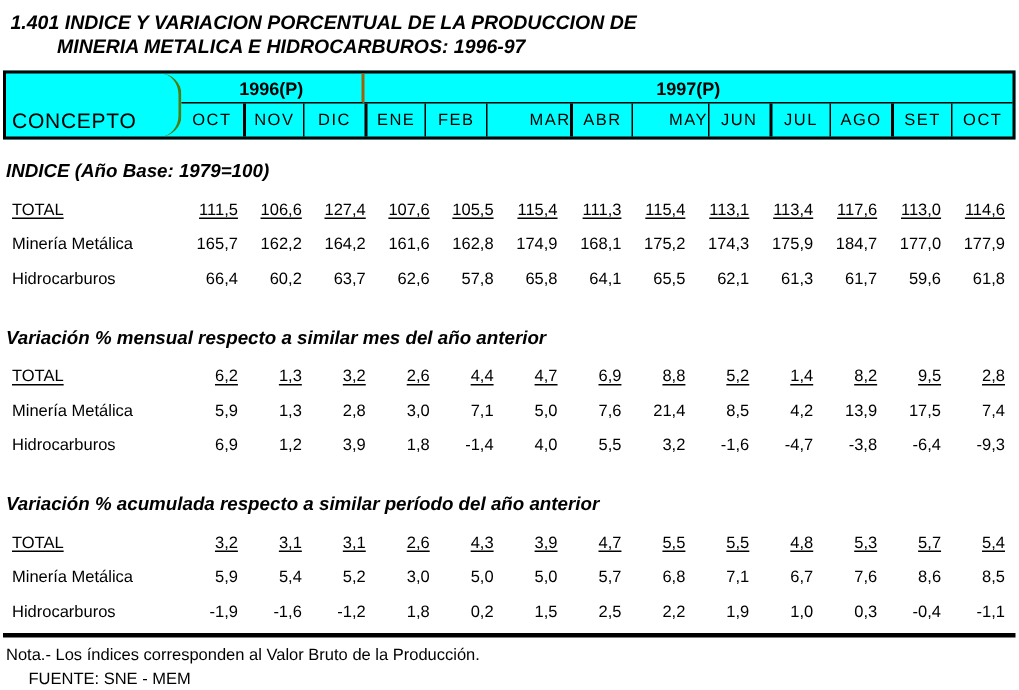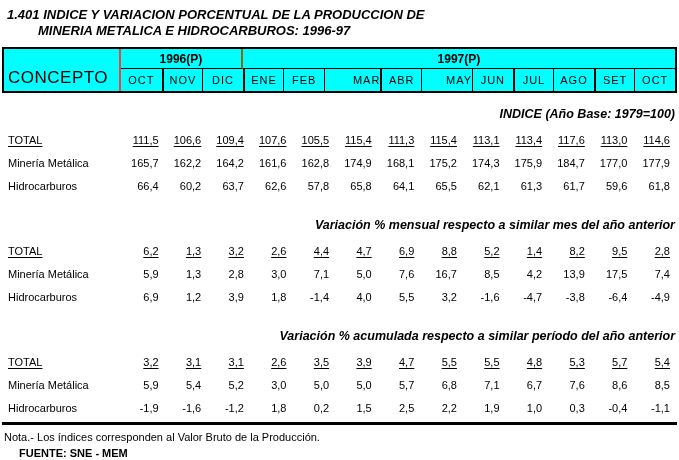--- a/index.html
+++ b/index.html
@@ -12,55 +12,55 @@
   .title .line2{margin-left:31px;}
   
   .table{margin:8px 2px 0 2px;width:675px;box-sizing:border-box;}
   .thead{
     display:grid;box-sizing:border-box;
     grid-template-columns:117px repeat(13,1fr);
     grid-template-rows:20px 22px;
     border:2px solid #000;background:var(--hdr-bg,#00ffff);
   }
   .cell-concepto{
-    grid-area:1/1/3/2;border-right:2px solid #ef4444;
+    grid-area:1/1/3/2;border-right:2px solid #4d7c0f;
     display:flex;align-items:flex-end;padding:0 3px 3px 4px;
-    font-size:17px;letter-spacing:0.5px;
+    font-size:14px;letter-spacing:0.5px;border-radius:14px;
   }
   .gcell{
     display:flex;align-items:center;justify-content:center;
     font-weight:bold;font-size:12px;border-bottom:1px solid #000;
   }
   .g1996{grid-area:1/2/2/5;border-right:2px solid #a16207;}
   .g1997{grid-area:1/5/2/15;}
   .mcell{
     display:flex;align-items:center;justify-content:center;
     font-size:11px;letter-spacing:1px;border-left:1px solid #000;
   }
   .mcell.first{border-left:none;}
   .mcell.thick{border-left-width:2px;}
   
   .tbody{padding:0 2px;font-size:11px;}
   .section{margin-top:20px;}
   .section.first{margin-top:13px;}
   .sec-heading{
-    text-align:right;font-weight:bold;font-style:italic;font-size:12.5px;
+    text-align:left;font-weight:bold;font-style:italic;font-size:12.5px;
     margin-bottom:6px;height:16px;line-height:16px;
   }
   .drow{
     display:grid;grid-template-columns:117px repeat(13,1fr);
     height:23px;align-items:center;
   }
   .rlabel{padding-left:4px;white-space:nowrap;}
   .vcell{text-align:right;padding-right:5px;}
   .drow.u .rlabel,.drow.u .vcell{text-decoration:underline;text-underline-offset:2px;}
   
   .bottom-rule{margin:3px 2px 0 2px;height:3px;background:#000;}
   .note{margin:6px 0 0 4px;font-size:11px;line-height:13px;}
-  .source{margin:3px 0 0 4px;font-size:11px;font-weight:bold;line-height:13px;padding-left:15px;}
+  .source{margin:3px 0 0 4px;font-size:11px;font-weight:normal;line-height:13px;padding-left:15px;}
 </style>
 </head>
 <body>
 
 <div class="page" style="--hdr-bg: #00ffff;">
 
   <div class="title">
     <div class="line1">1.401 INDICE Y VARIACION PORCENTUAL DE LA PRODUCCION DE</div>
     <div class="line2">MINERIA METALICA E HIDROCARBUROS: 1996-97</div>
   </div>
@@ -89,21 +89,21 @@
 
     <div class="tbody">
 
       <div class="section first">
         <div class="sec-heading">INDICE (Año Base: 1979=100)</div>
         <div class="rows">
             <div class="drow u">
               <div class="rlabel">TOTAL</div>
               <div class="vcell">111,5</div>
               <div class="vcell">106,6</div>
-              <div class="vcell">109,4</div>
+              <div class="vcell">127,4</div>
               <div class="vcell">107,6</div>
               <div class="vcell">105,5</div>
               <div class="vcell">115,4</div>
               <div class="vcell">111,3</div>
               <div class="vcell">115,4</div>
               <div class="vcell">113,1</div>
               <div class="vcell">113,4</div>
               <div class="vcell">117,6</div>
               <div class="vcell">113,0</div>
               <div class="vcell">114,6</div>
@@ -164,56 +164,56 @@
             </div>
             <div class="drow">
               <div class="rlabel">Minería Metálica</div>
               <div class="vcell">5,9</div>
               <div class="vcell">1,3</div>
               <div class="vcell">2,8</div>
               <div class="vcell">3,0</div>
               <div class="vcell">7,1</div>
               <div class="vcell">5,0</div>
               <div class="vcell">7,6</div>
-              <div class="vcell">16,7</div>
+              <div class="vcell">21,4</div>
               <div class="vcell">8,5</div>
               <div class="vcell">4,2</div>
               <div class="vcell">13,9</div>
               <div class="vcell">17,5</div>
               <div class="vcell">7,4</div>
             </div>
             <div class="drow">
               <div class="rlabel">Hidrocarburos</div>
               <div class="vcell">6,9</div>
               <div class="vcell">1,2</div>
               <div class="vcell">3,9</div>
               <div class="vcell">1,8</div>
               <div class="vcell">-1,4</div>
               <div class="vcell">4,0</div>
               <div class="vcell">5,5</div>
               <div class="vcell">3,2</div>
               <div class="vcell">-1,6</div>
               <div class="vcell">-4,7</div>
               <div class="vcell">-3,8</div>
               <div class="vcell">-6,4</div>
-              <div class="vcell">-4,9</div>
+              <div class="vcell">-9,3</div>
             </div>
           </div>
       </div>
 
       <div class="section">
         <div class="sec-heading">Variación % acumulada respecto a similar período del año anterior</div>
         <div class="rows">
             <div class="drow u">
               <div class="rlabel">TOTAL</div>
               <div class="vcell">3,2</div>
               <div class="vcell">3,1</div>
               <div class="vcell">3,1</div>
               <div class="vcell">2,6</div>
-              <div class="vcell">3,5</div>
+              <div class="vcell">4,3</div>
               <div class="vcell">3,9</div>
               <div class="vcell">4,7</div>
               <div class="vcell">5,5</div>
               <div class="vcell">5,5</div>
               <div class="vcell">4,8</div>
               <div class="vcell">5,3</div>
               <div class="vcell">5,7</div>
               <div class="vcell">5,4</div>
             </div>
             <div class="drow">

